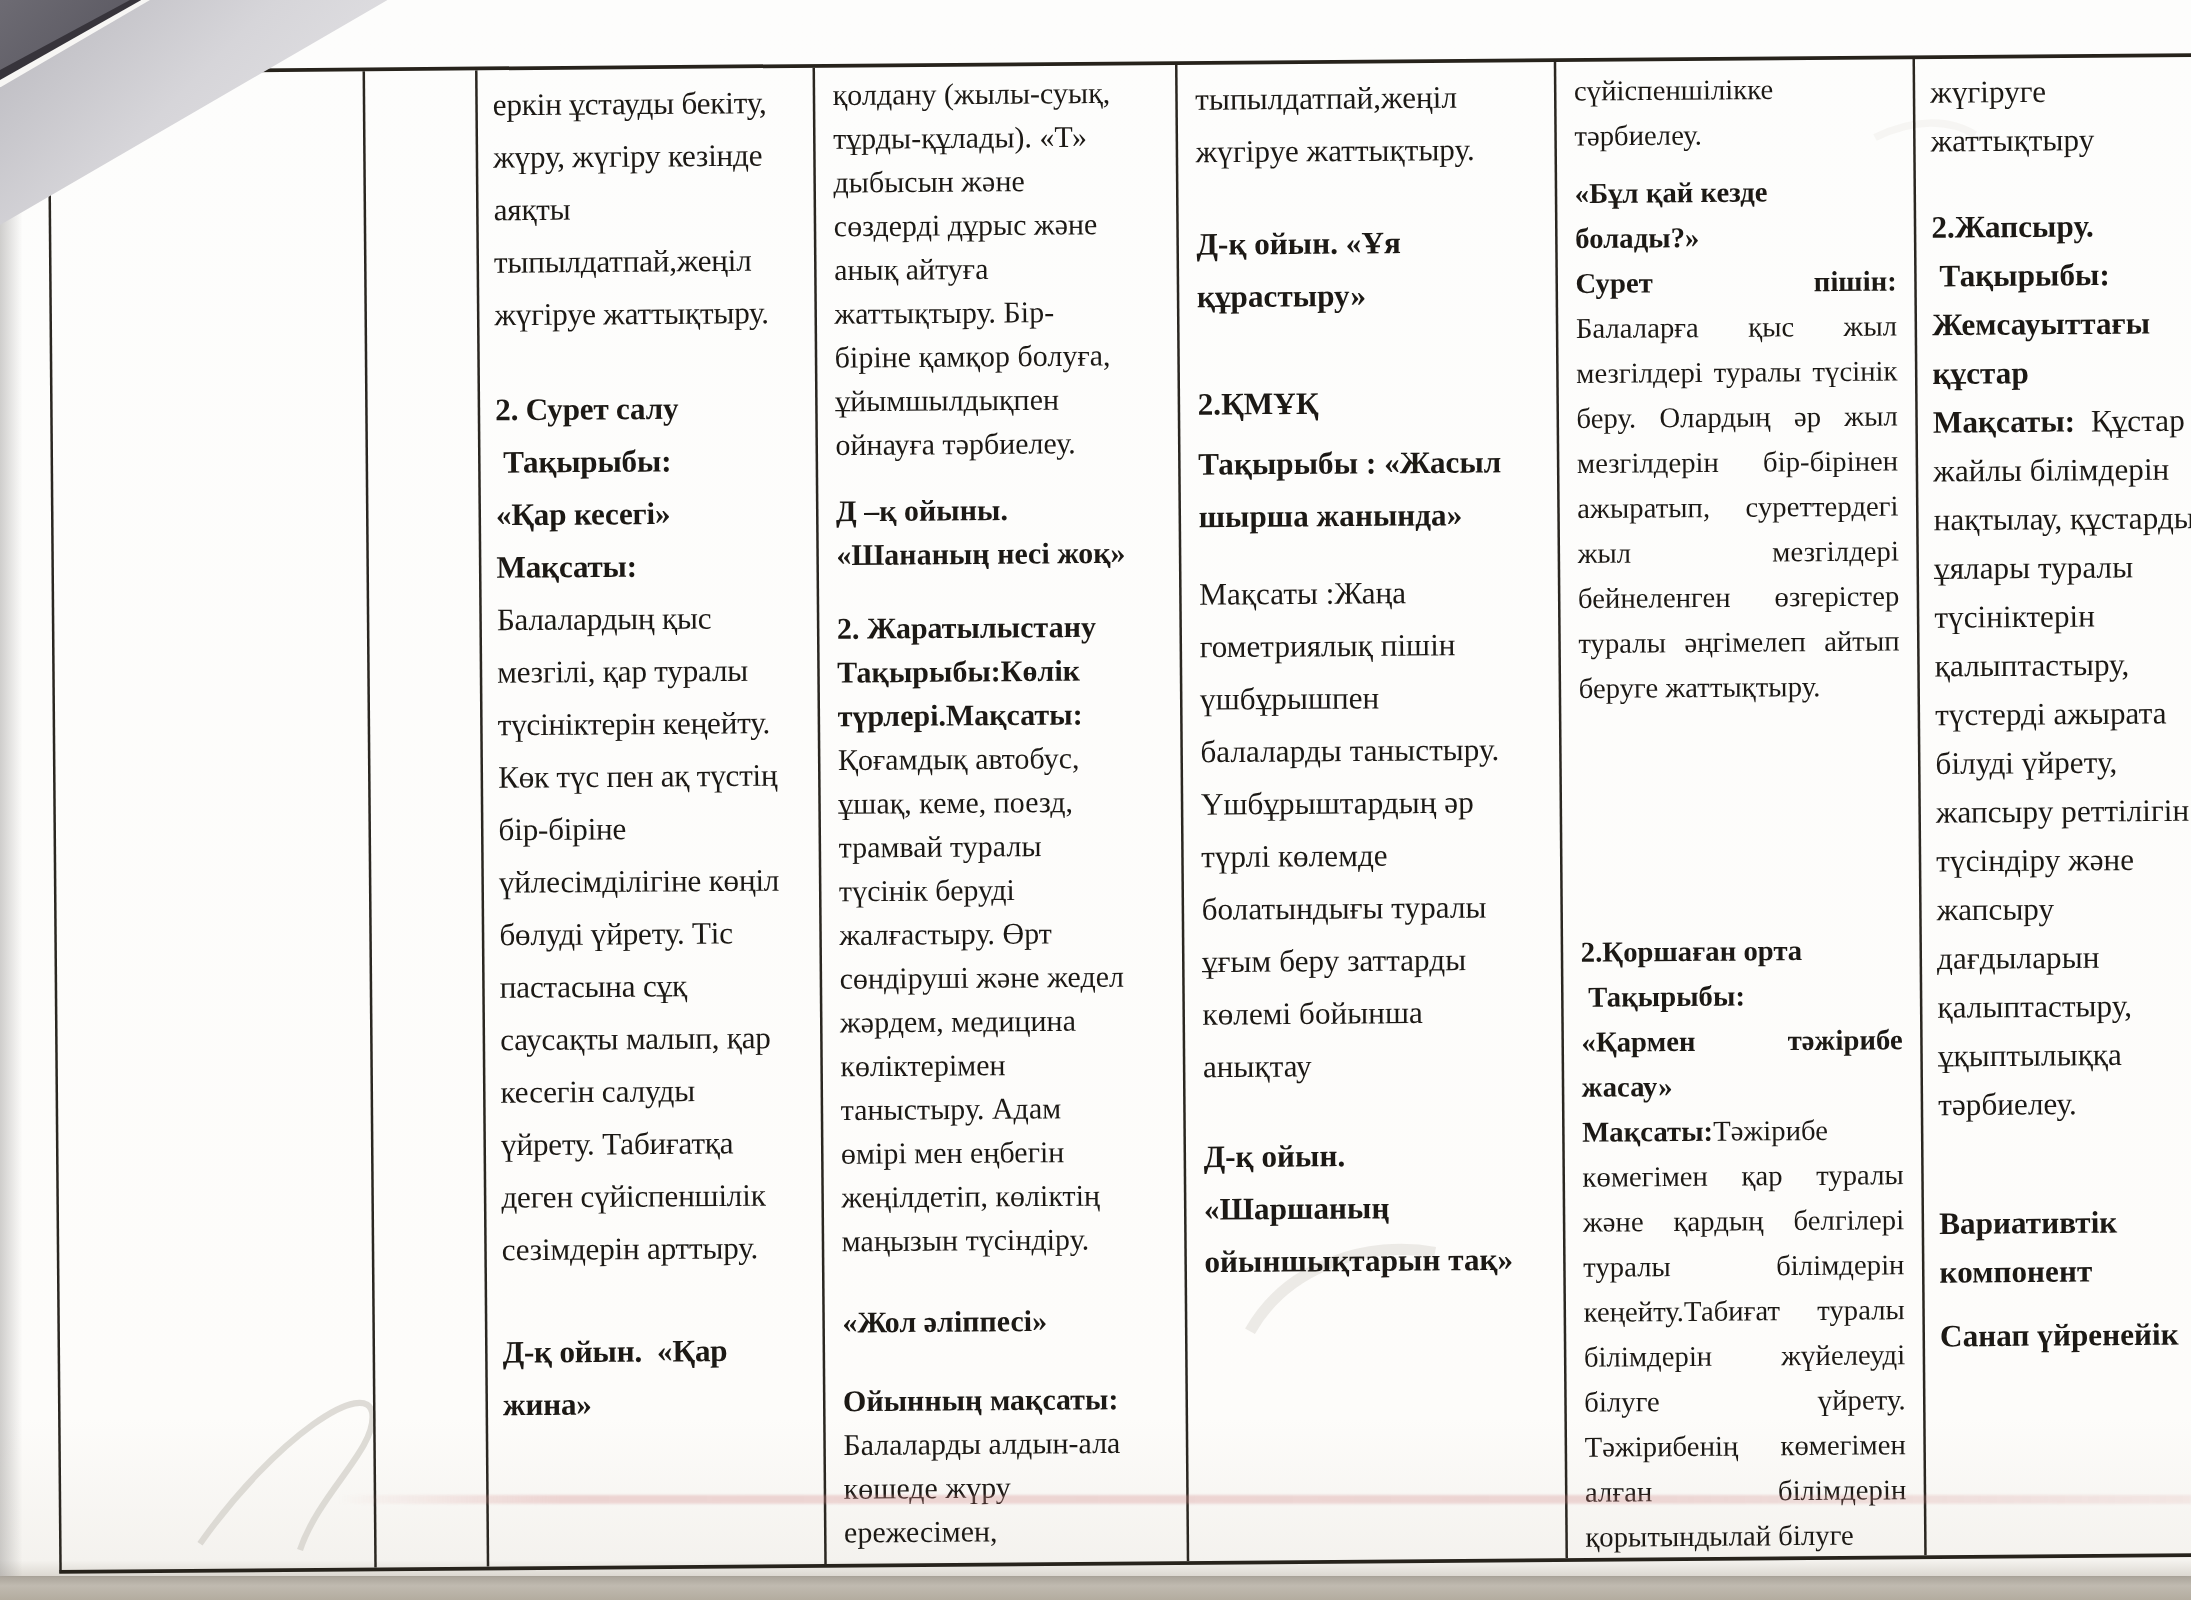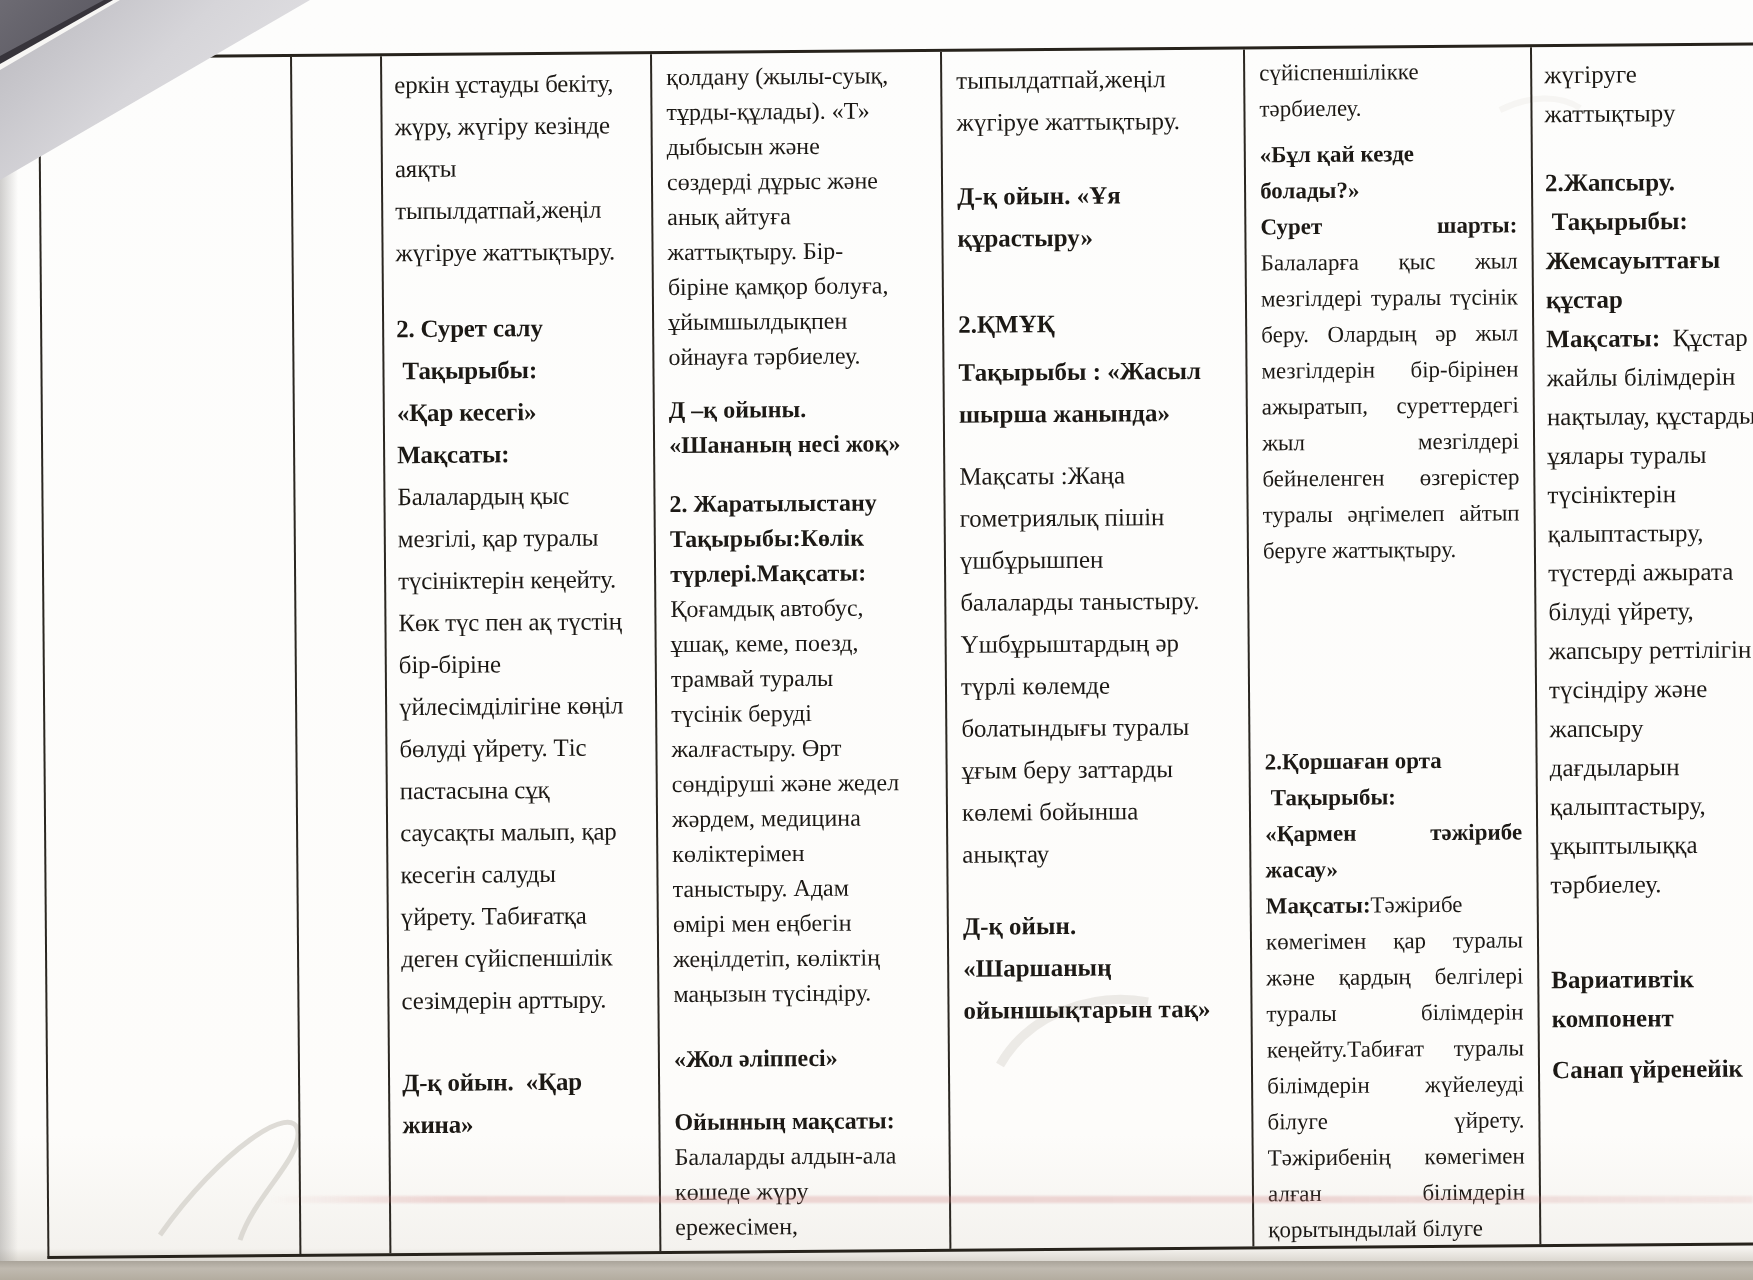--- a/index.html
+++ b/index.html
@@ -166,21 +166,21 @@
 ойыншықтарын тақ»</p>
     </div>
 
     <div class="col col-f">
       <p class="t">сүйіспеншілікке
 тәрбиелеу.</p>
       <p class="t b" style="margin-top:10px">«Бұл қай кезде
 болады?»</p>
       <div class="spread">
         <span>Сурет</span>
-        <span>шарты:</span>
+        <span>пішін:</span>
       </div>
       <p class="jt">Балаларға қыс жыл мезгілдері туралы түсінік беру. Олардың әр жыл мезгілдерін бір-бірінен ажыратып, суреттердегі жыл мезгілдері бейнеленген өзгерістер туралы әңгімелеп айтып беруге жаттықтыру.</p>
       <p class="t b" style="margin-top:175px">2.Қоршаған орта</p>
       <p class="t b"> Тақырыбы:</p>
       <p class="jt b">«Қармен тәжірибе жасау»</p>
       <p class="jt"><strong>Мақсаты:</strong><span>Тәжірибе көмегімен қар туралы және қардың белгілері туралы білімдерін кеңейту.Табиғат туралы білімдерін жүйелеуді білуге үйрету. Тәжірибенің көмегімен алған білімдерін қорытындылай білуге</span></p>
     </div>
 
     <div class="col col-g">
       <p class="t">жүгіруге

